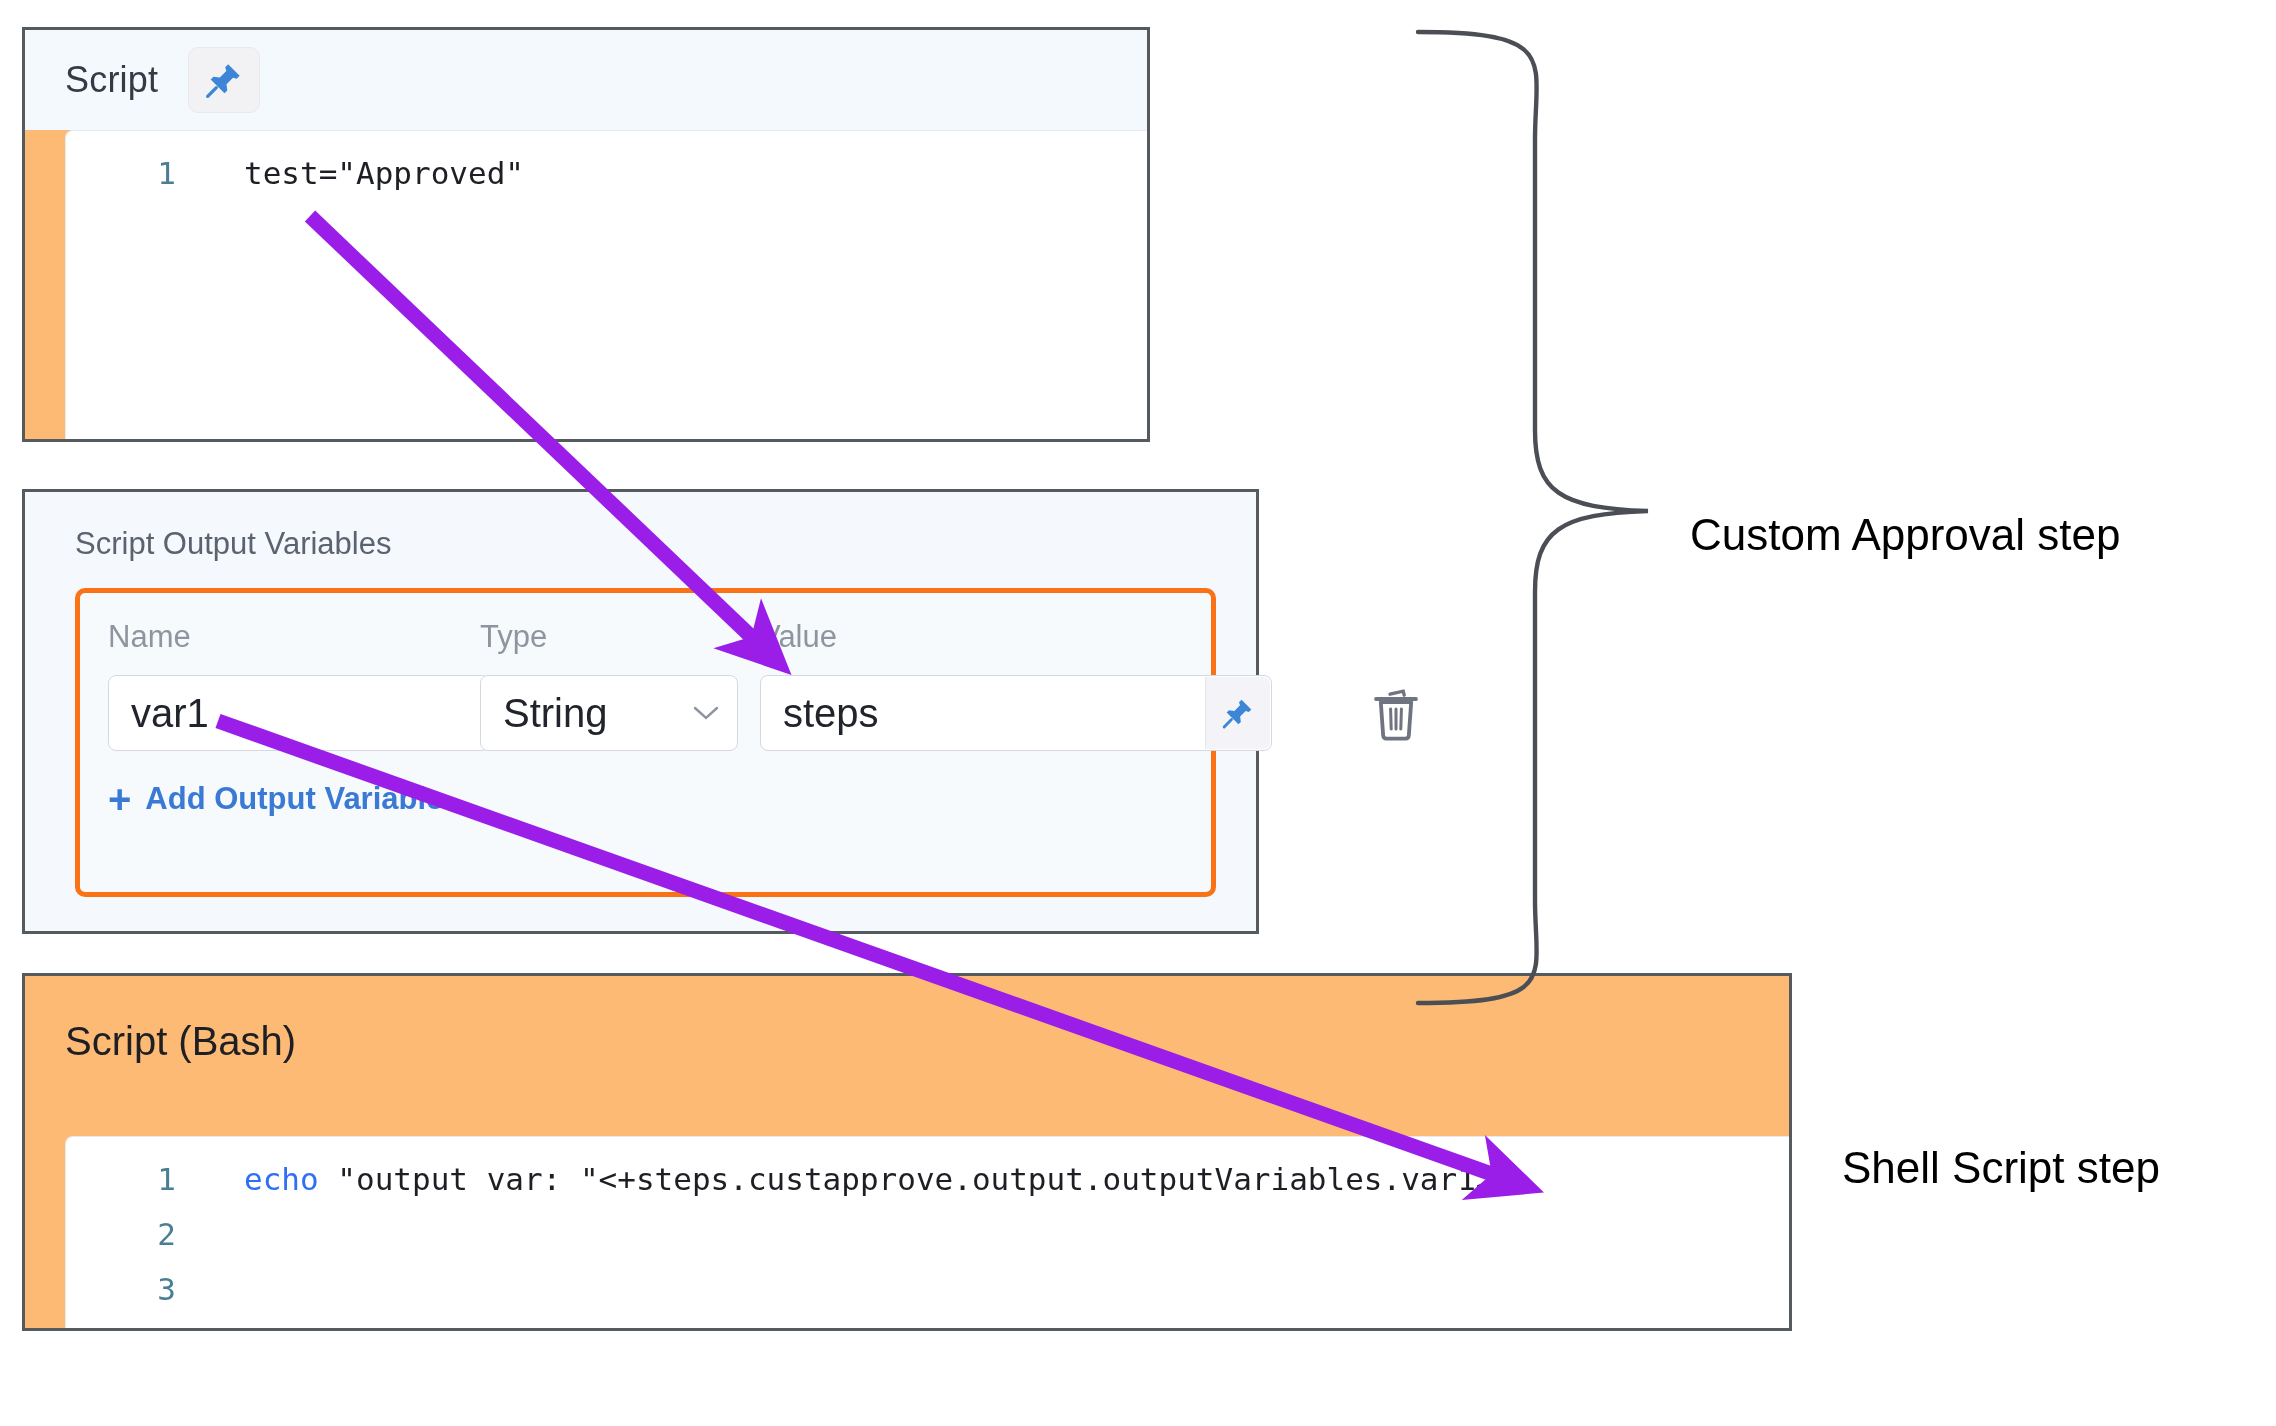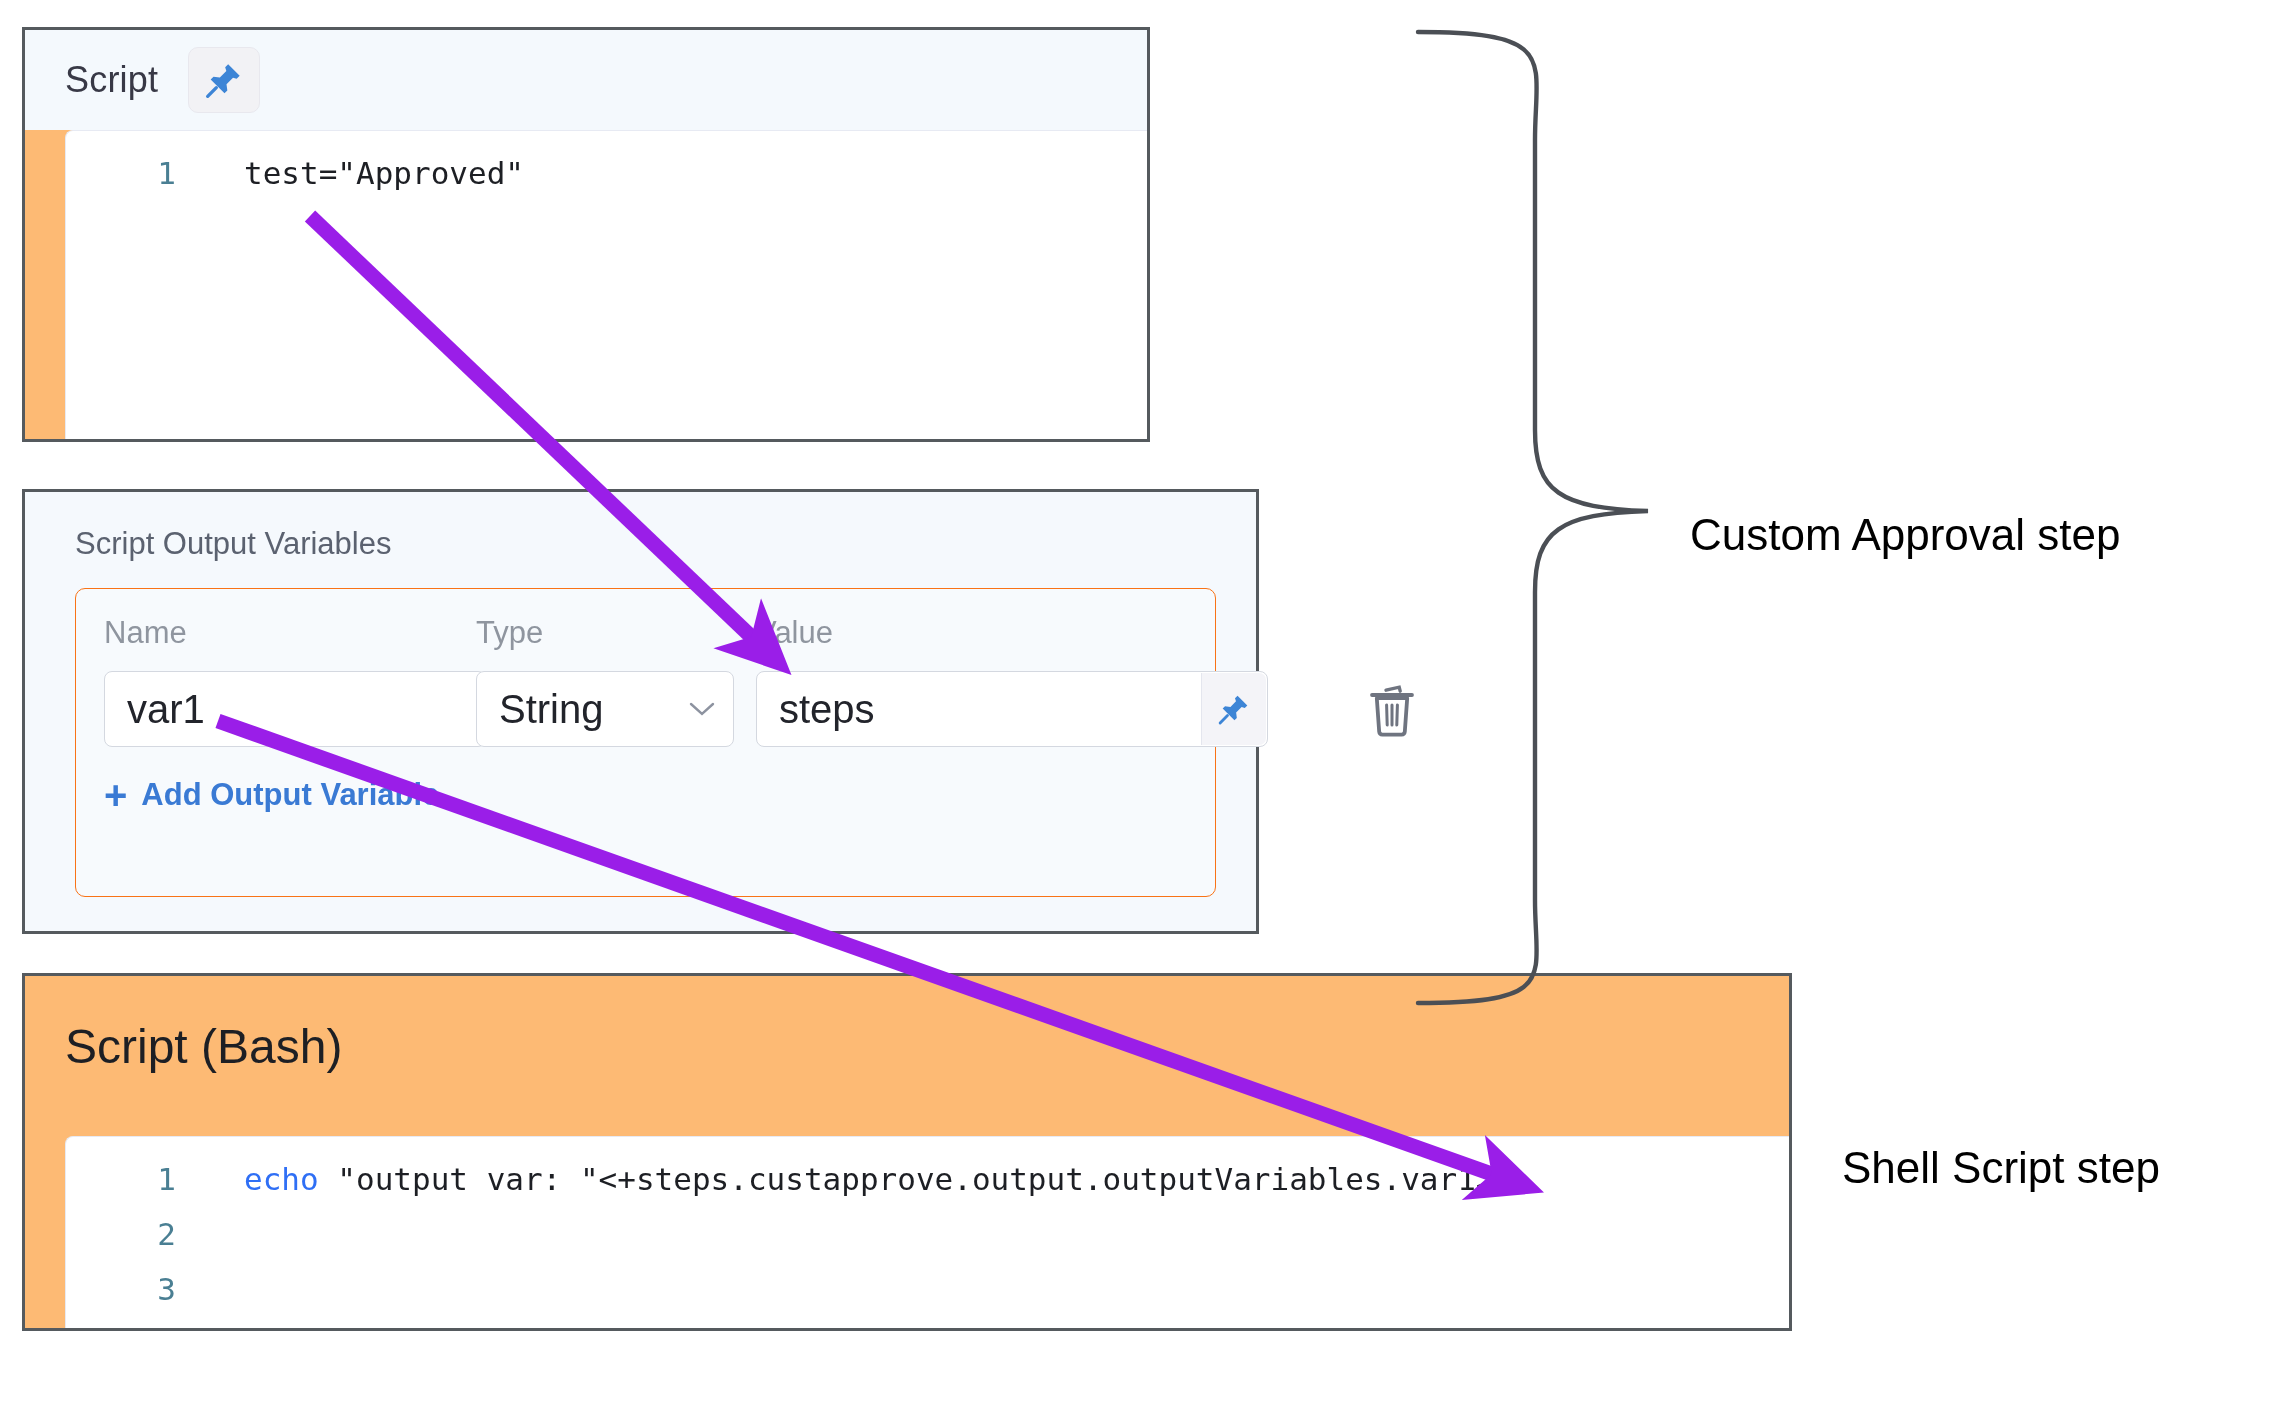--- a/index.html
+++ b/index.html
@@ -32,21 +32,21 @@
   .code-line{display:flex;align-items:center;height:52px;font-family:"DejaVu Sans Mono",monospace;font-size:31px;}
   .lineno{width:110px;text-align:right;color:#4a7f93;padding-right:0;flex:none;}
   .codetext{padding-left:68px;color:#1d1f24;white-space:pre;}
   .tok-kw{color:#2f6ff5;}
 
   
   #panel-sov{left:22px;top:489px;width:1237px;height:445px;background:#f5f9fd;}
   .sov-title{position:absolute;left:50px;top:34px;font-size:31px;color:#5b6270;}
   .sov-card{
     position:absolute;left:50px;top:96px;right:40px;bottom:34px;
-    background:#f7fafd;border:1px solid #f97316;border-radius:10px;box-sizing:border-box;
+    background:#f7fafd;border:5px solid #f97316;border-radius:10px;box-sizing:border-box;
   }
   .col-head{position:absolute;top:26px;font-size:31px;color:#8f959f;}
   #ch-name{left:28px;} #ch-type{left:400px;} #ch-value{left:680px;}
   .field{
     position:absolute;top:82px;height:76px;background:#fff;
     border:1px solid #d4d8e0;border-radius:8px;box-sizing:border-box;
     display:flex;align-items:center;font-size:40px;color:#22242b;
   }
   #f-name{left:28px;width:382px;padding-left:22px;}
   #f-type{left:400px;width:258px;padding:0 18px 0 22px;justify-content:space-between;}
@@ -59,21 +59,21 @@
   }
   .trash{position:absolute;left:1290px;top:92px;}
   .addlink{
     position:absolute;left:28px;top:186px;display:flex;align-items:center;gap:14px;
     color:#3a7ad4;font-size:31px;font-weight:bold;
   }
   .plus{font-size:40px;font-weight:bold;line-height:1;color:#3a7ad4;}
 
   
   #panel-bash{left:22px;top:973px;width:1770px;height:358px;}
-  .bash-title{position:absolute;left:40px;top:43px;font-size:48px;color:#1d1f24;text-align:center;}
+  .bash-title{position:absolute;left:40px;top:43px;font-size:40px;color:#1d1f24;text-align:center;}
   .bash-editor{
     position:absolute;left:40px;right:0;top:160px;bottom:0;
     background:#fff;border:1px solid #e7eaf3;border-right:0;border-bottom:0;border-radius:8px 0 0 0;
     box-sizing:border-box;padding-top:14px;overflow:hidden;
   }
   .bash-editor .code-line{height:55px;}
 
   
   .anno{position:absolute;font-size:44px;color:#000;white-space:nowrap;}
   #anno-custom{left:1690px;top:484px;margin-top:26px;}

